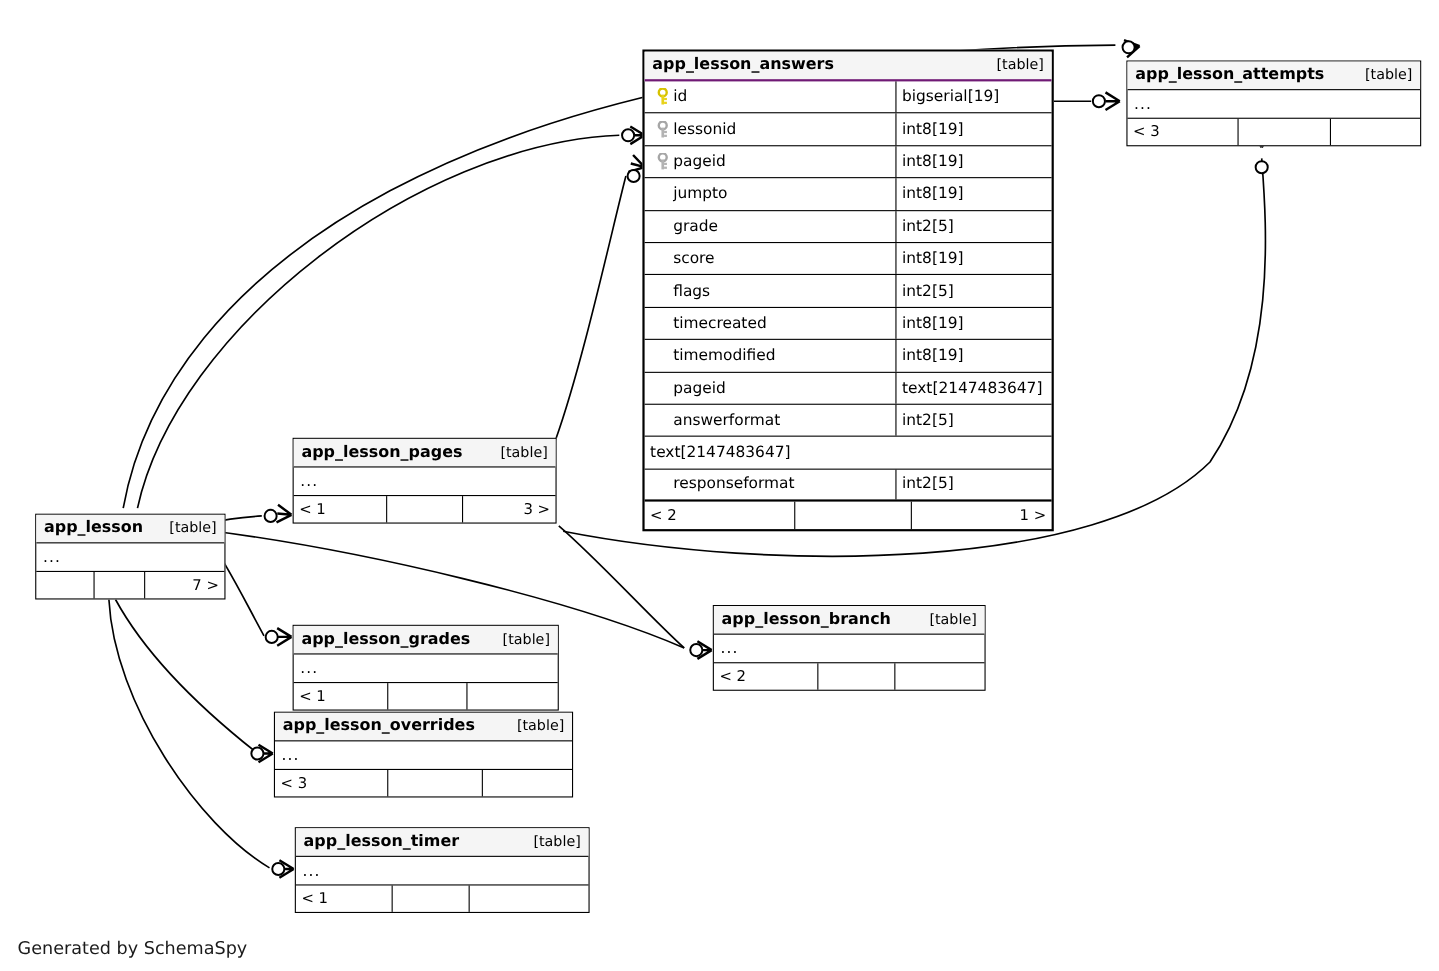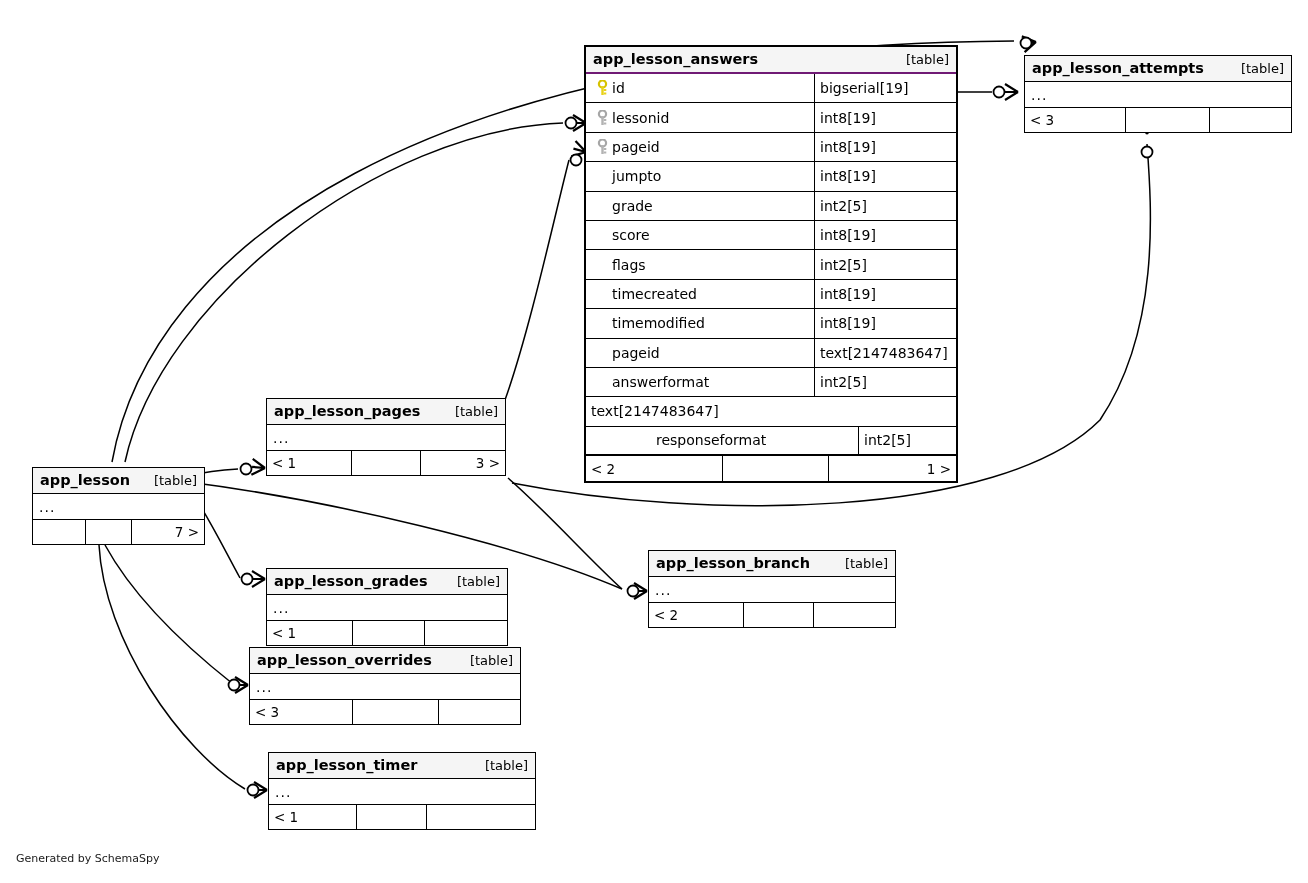--- a/index.html
+++ b/index.html
@@ -126,21 +126,21 @@
   }
   .footer-cell:last-child {
     border-right: none;
   }
   .fc-left { justify-content: flex-start; }
   .fc-right { justify-content: flex-end; }
   .credit {
     position: absolute;
     left: 16px;
     top: 852px;
-    font-size: 11px;
+    font-size: 16px;
     color: #1a1a1a;
     white-space: nowrap;
   }
 </style>
 </head>
 <body>
 
 <div id="canvas">
 
   <svg id="edges" viewBox="0 0 1308 883" xmlns="http://www.w3.org/2000/svg">
@@ -321,21 +321,21 @@
         <span class="keyslot"></span>
         <span>answerformat</span>
       </div>
       <div class="col-type">int2[5]</div>
     </div>
 
     <div class="col-row">
       <div class="col-type">text[2147483647]</div>
     </div>
 
-    <div class="col-row" style="border-bottom:2px solid #000;padding-left:44px;">
+    <div class="col-row" style="border-bottom:2px solid #000;">
       <div class="col-name">
         <span class="keyslot"></span>
         <span>responseformat</span>
       </div>
       <div class="col-type">int2[5]</div>
     </div>
 
     <div class="footer-row">
       <div class="footer-cell fc-left" style="flex:0 0 137px;">&lt; 2</div>
       <div class="footer-cell" style="flex:0 0 106px;"></div>

